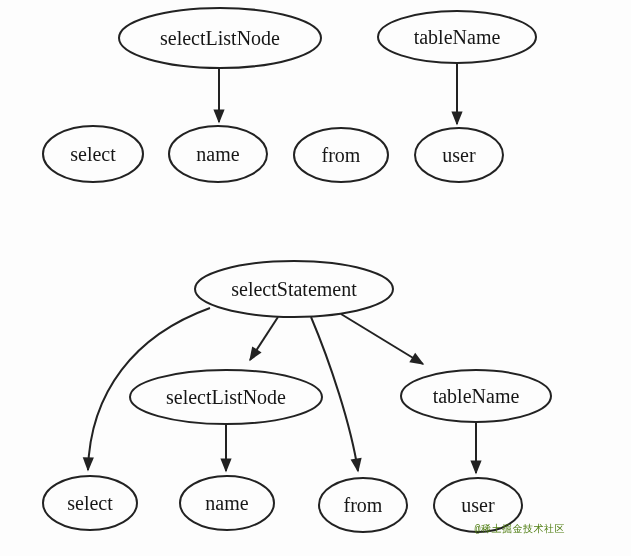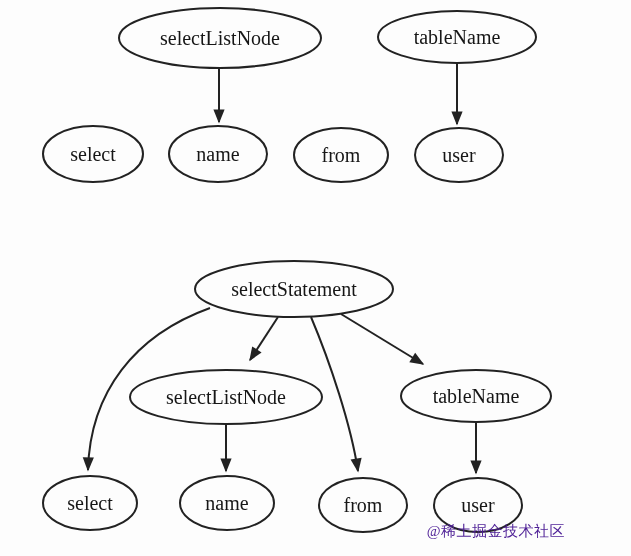--- a/index.html
+++ b/index.html
@@ -25,24 +25,24 @@
   }
   .edge {
     fill: none;
     stroke: #222222;
     stroke-width: 2;
   }
   .watermark {
     position: absolute;
     top: 522px;
     right: 2px;
-    font-family: Liberation Serif, serif;
-    font-size: 15px;
+    font-family: Liberation Mono, monospace;
+    font-size: 10px;
     letter-spacing: 0.5px;
-    color: #4c1d95;
+    color: #4d7c0f;
     user-select: none;
   }
 </style>
 </head>
 <body>
 
 <div class="canvas">
 
   <svg class="graph" width="631" height="556" viewBox="0 0 631 556" xmlns="http://www.w3.org/2000/svg">
     <defs>

